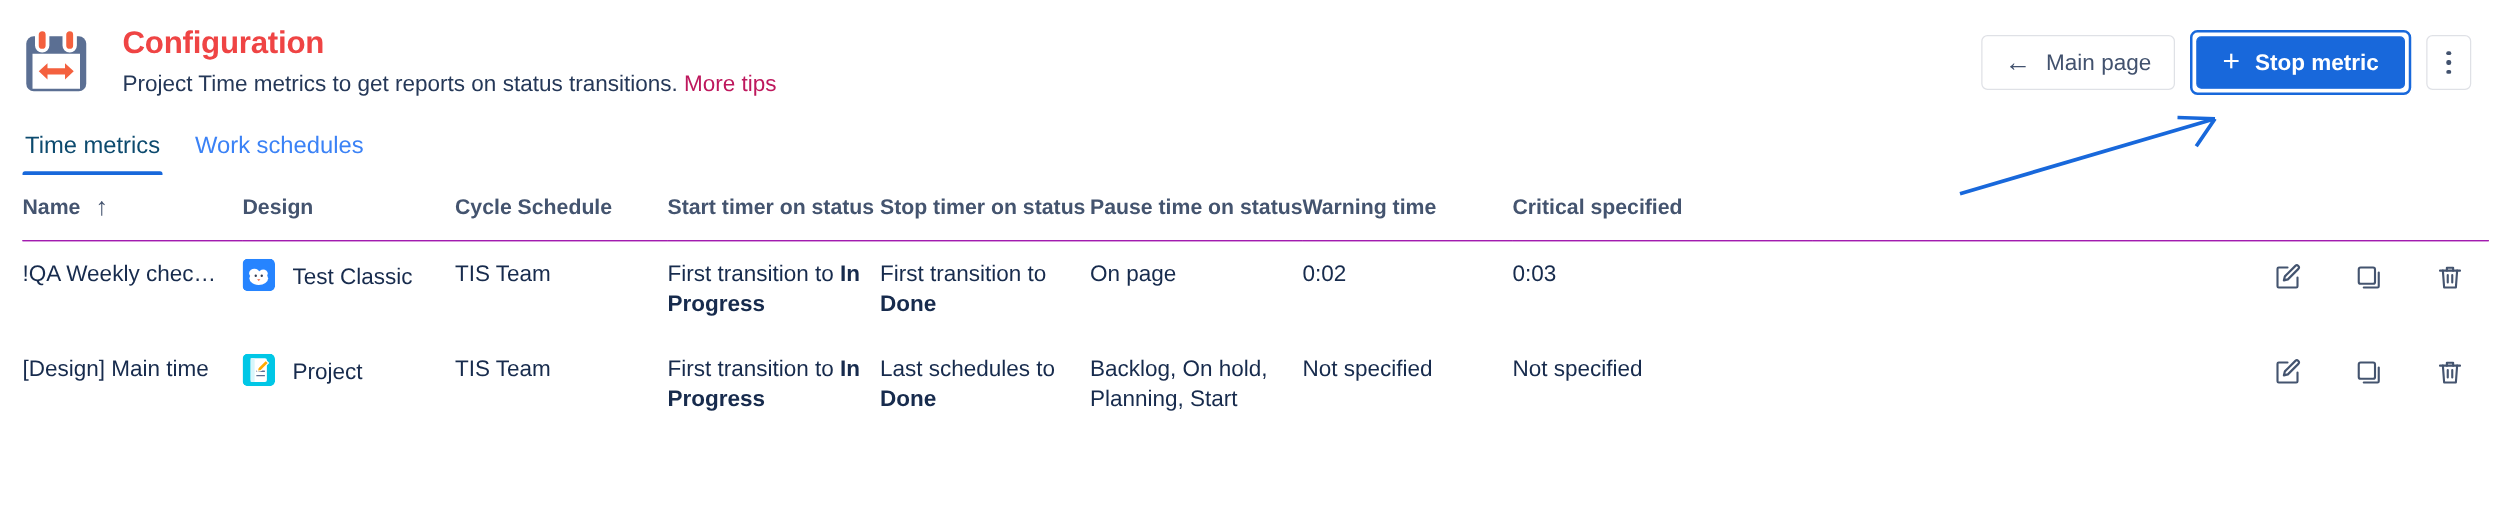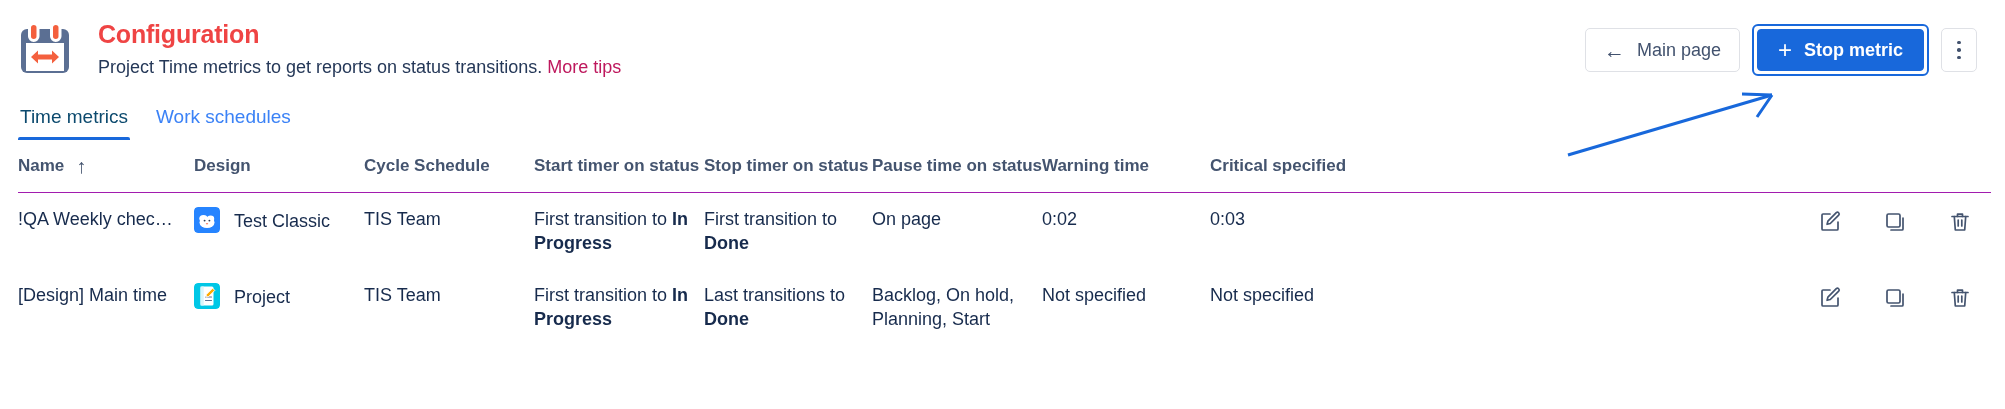--- a/index.html
+++ b/index.html
@@ -352,21 +352,21 @@
                 <rect x="6.5" y="3.5" width="3.2" height="19" fill="#d8f6fb"></rect>
                 <path d="M11.5 17.5h6M11.5 14h6" stroke="#5b6f93" stroke-width="1.1" stroke-linecap="round"></path>
                 <path d="M18.6 5.2l2.2 2.2-6.1 6.1-2.8.6.6-2.8z" fill="#ffab00" stroke="#ffffff" stroke-width="0.9"></path>
               </svg>
             </span>
             <span>Project</span>
           </span>
         </td>
         <td>TIS Team</td>
         <td class="transition"><span>First transition to </span><b>In Progress</b></td>
-        <td class="transition"><span>Last transitions to </span><b>Done</b></td>
+        <td class="transition"><span>Last schedules to </span><b>Done</b></td>
         <td>Backlog, On hold, Planning, Start</td>
         <td>Not specified</td>
         <td>Not specified</td>
         <td class="actions-cell">
           <button class="act-btn">
             <svg width="24" height="24" viewBox="0 0 24 24" fill="none" stroke="currentColor" stroke-width="1.7" stroke-linecap="round" stroke-linejoin="round">
               <path d="M12 4H5a1 1 0 0 0-1 1v14a1 1 0 0 0 1 1h14a1 1 0 0 0 1-1v-7"></path>
               <path d="M18.3 2.7a1.7 1.7 0 0 1 2.4 2.4l-8.4 8.4-3.2.8.8-3.2z"></path>
             </svg>
           </button>

